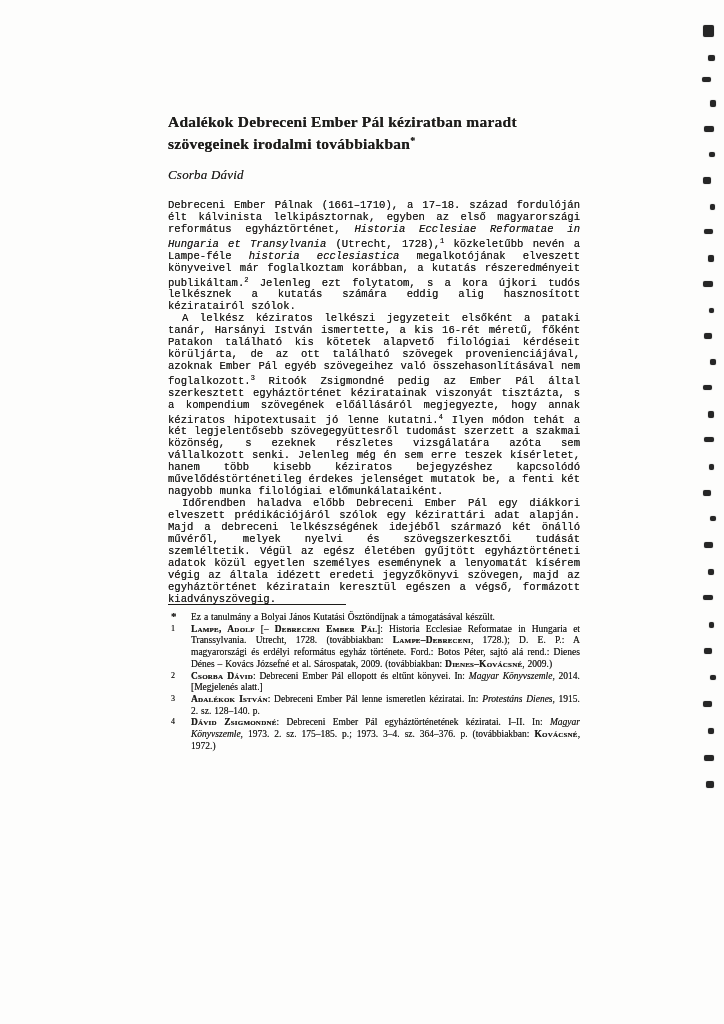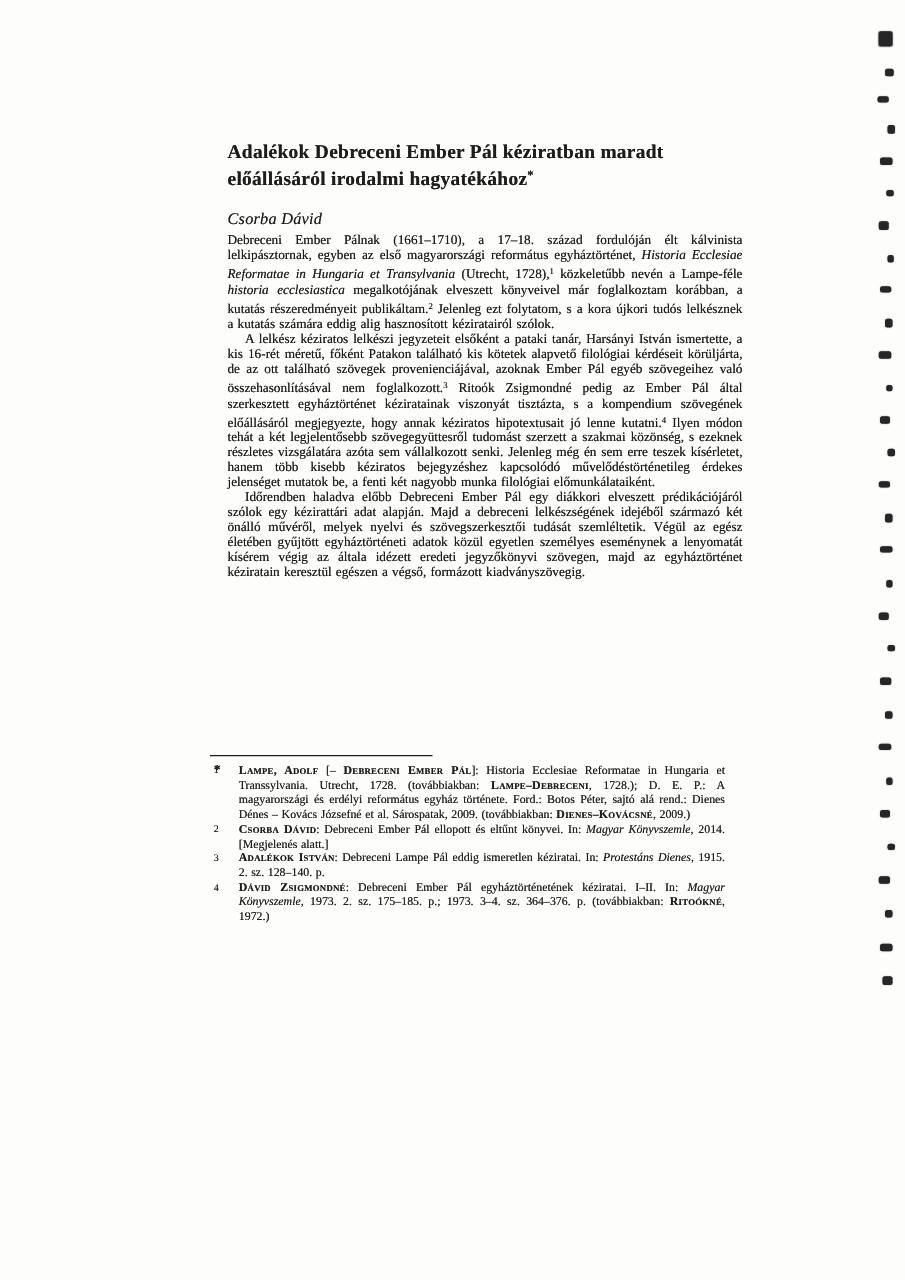--- a/index.html
+++ b/index.html
@@ -6,21 +6,21 @@
   body {
     width: 724px; height: 1024px;
     position: relative;
     background: #fdfdfc;
     overflow: hidden;
     font-family: "Liberation Serif", "DejaVu Serif", serif;
     color: #1e1d1b;
   }
   .page-inner {
     position: absolute;
-    left: 182px; top: 112px;
+    left: 168px; top: 112px;
     width: 412px;
   }
   .doc-title {
     font-size: 15.5px;
     line-height: 19px;
     font-weight: bold;
     letter-spacing: 0.25px;
     margin: 0;
     text-shadow: 0 0 0.4px rgba(30,29,27,0.85);
   }
@@ -31,26 +31,27 @@
     font-weight: bold;
   }
   .doc-author {
     font-style: italic;
     font-size: 13px;
     margin: 14px 0 0 0;
     letter-spacing: 0.2px;
     text-shadow: 0 0 0.3px rgba(30,29,27,0.7);
   }
   .body-block {
-    margin-top: 4px;
+    margin-top: 16px;
     font-size: 10.6px;
     line-height: 12px;
     text-align: justify;
     word-spacing: 0.7px;
     text-shadow: 0 0 0.35px rgba(30,29,27,0.8);
+    font-family: Liberation Mono, monospace;
   }
   .body-block p { margin: 0; }
   .body-block p.indent { text-indent: 14px; }
   .seg-italic { font-style: italic; }
   .seg-sup { font-size: 7px; vertical-align: 3.5px; word-spacing: 0; letter-spacing: 0; }
   .seg-sc { font-variant: small-caps; letter-spacing: 0.2px; font-weight: bold; }
   .footnotes {
     position: absolute;
     left: 168px; top: 604px;
     width: 412px;
@@ -83,40 +84,40 @@
     border-radius: 2px;
     box-shadow: 0 0 1px rgba(0,0,0,0.55);
   }
 </style>
 </head>
 <body>
 
 <div class="page-inner">
   <h1 class="doc-title">
       <span class="title-line">Adalékok Debreceni Ember Pál kéziratban maradt</span>
-      <span class="title-line"><span>előállásáról irodalmi hagyatékához</span><span class="title-asterisk">*</span></span>
+      <span class="title-line"><span>szövegeinek irodalmi továbbiakban</span><span class="title-asterisk">*</span></span>
     </h1>
 
   <p class="doc-author">Csorba Dávid</p>
 
   <div class="body-block">
       <p><span>Debreceni Ember Pálnak (1661–1710), a 17–18. század fordulóján élt kálvinista lelkipásztornak, egyben az első magyarországi református egyháztörténet, </span><span class="seg-italic">Historia Ecclesiae Reformatae in Hungaria et Transylvania</span><span> (Utrecht, 1728),</span><span class="seg-sup">1</span><span> közkeletűbb nevén a Lampe-féle </span><span class="seg-italic">historia ecclesiastica</span><span> megalkotójának elveszett könyveivel már foglalkoztam korábban, a kutatás részeredményeit publikáltam.</span><span class="seg-sup">2</span><span> Jelenleg ezt folytatom, s a kora újkori tudós lelkésznek a kutatás számára eddig alig hasznosított kéziratairól szólok.</span></p>
       <p class="indent"><span>A lelkész kéziratos lelkészi jegyzeteit elsőként a pataki tanár, Harsányi István ismertette, a kis 16-rét méretű, főként Patakon található kis kötetek alapvető filológiai kérdéseit körüljárta, de az ott található szövegek provenienciájával, azoknak Ember Pál egyéb szövegeihez való összehasonlításával nem foglalkozott.</span><span class="seg-sup">3</span><span> Ritoók Zsigmondné pedig az Ember Pál által szerkesztett egyháztörténet kéziratainak viszonyát tisztázta, s a kompendium szövegének előállásáról megjegyezte, hogy annak kéziratos hipotextusait jó lenne kutatni.</span><span class="seg-sup">4</span><span> Ilyen módon tehát a két legjelentősebb szövegegyüttesről tudomást szerzett a szakmai közönség, s ezeknek részletes vizsgálatára azóta sem vállalkozott senki. Jelenleg még én sem erre teszek kísérletet, hanem több kisebb kéziratos bejegyzéshez kapcsolódó művelődéstörténetileg érdekes jelenséget mutatok be, a fenti két nagyobb munka filológiai előmunkálataiként.</span></p>
       <p class="indent"><span>Időrendben haladva előbb Debreceni Ember Pál egy diákkori elveszett prédikációjáról szólok egy kézirattári adat alapján. Majd a debreceni lelkészségének idejéből származó két önálló művéről, melyek nyelvi és szövegszerkesztői tudását szemléltetik. Végül az egész életében gyűjtött egyháztörténeti adatok közül egyetlen személyes eseménynek a lenyomatát kísérem végig az általa idézett eredeti jegyzőkönyvi szövegen, majd az egyháztörténet kéziratain keresztül egészen a végső, formázott kiadványszövegig.</span></p>
     </div>
 </div>
 
 <div class="footnotes">
   <div class="fn-rule"></div>
   <div>
-      <div class="fn-item"><span class="fn-marker is-star">*</span></div>
+      <div class="fn-item"><span class="fn-marker is-star">*</span><span><span>Ez a tanulmány a Bolyai János Kutatási Ösztöndíjnak a támogatásával készült.</span></span></div>
       <div class="fn-item"><span class="fn-marker is-num">1</span><span><span class="seg-sc">Lampe, Adolf</span><span> [– </span><span class="seg-sc">Debreceni Ember Pál</span><span>]: Historia Ecclesiae Reformatae in Hungaria et Transsylvania. Utrecht, 1728. (továbbiakban: </span><span class="seg-sc">Lampe–Debreceni</span><span>, 1728.); D. E. P.: A magyarországi és erdélyi református egyház története. Ford.: Botos Péter, sajtó alá rend.: Dienes Dénes – Kovács Józsefné et al. Sárospatak, 2009. (továbbiakban: </span><span class="seg-sc">Dienes–Kovácsné</span><span>, 2009.)</span></span></div>
       <div class="fn-item"><span class="fn-marker is-num">2</span><span><span class="seg-sc">Csorba Dávid</span><span>: Debreceni Ember Pál ellopott és eltűnt könyvei. In: </span><span class="seg-italic">Magyar Könyvszemle</span><span>, 2014. [Megjelenés alatt.]</span></span></div>
-      <div class="fn-item"><span class="fn-marker is-num">3</span><span><span class="seg-sc">Adalékok István</span><span>: Debreceni Lampe Pál eddig ismeretlen kéziratai. In: </span><span class="seg-italic">Protestáns Dienes</span><span>, 1915. 2. sz. 128–140. p.</span></span></div>
-      <div class="fn-item"><span class="fn-marker is-num">4</span><span><span class="seg-sc">Dávid Zsigmondné</span><span>: Debreceni Ember Pál egyháztörténetének kéziratai. I–II. In: </span><span class="seg-italic">Magyar Könyvszemle</span><span>, 1973. 2. sz. 175–185. p.; 1973. 3–4. sz. 364–376. p. (továbbiakban: </span><span class="seg-sc">Ritoókné</span><span>, 1972.)</span></span></div>
+      <div class="fn-item"><span class="fn-marker is-num">3</span><span><span class="seg-sc">Adalékok István</span><span>: Debreceni Ember Pál lenne ismeretlen kéziratai. In: </span><span class="seg-italic">Protestáns Dienes</span><span>, 1915. 2. sz. 128–140. p.</span></span></div>
+      <div class="fn-item"><span class="fn-marker is-num">4</span><span><span class="seg-sc">Dávid Zsigmondné</span><span>: Debreceni Ember Pál egyháztörténetének kéziratai. I–II. In: </span><span class="seg-italic">Magyar Könyvszemle</span><span>, 1973. 2. sz. 175–185. p.; 1973. 3–4. sz. 364–376. p. (továbbiakban: </span><span class="seg-sc">Kovácsné</span><span>, 1972.)</span></span></div>
     </div>
 </div>
 
 <div class="artifacts">
     <div class="artifact-mark" style="left: 703px; top: 25px; width: 11px; height: 12px; background: rgb(38, 38, 38);"></div>
     <div class="artifact-mark" style="left: 708px; top: 55px; width: 7px; height: 6px; background: rgb(38, 38, 38);"></div>
     <div class="artifact-mark" style="left: 702px; top: 77px; width: 9px; height: 5px; background: rgb(38, 38, 38);"></div>
     <div class="artifact-mark" style="left: 710px; top: 100px; width: 6px; height: 7px; background: rgb(38, 38, 38);"></div>
     <div class="artifact-mark" style="left: 704px; top: 126px; width: 10px; height: 6px; background: rgb(38, 38, 38);"></div>
     <div class="artifact-mark" style="left: 709px; top: 152px; width: 6px; height: 5px; background: rgb(38, 38, 38);"></div>

